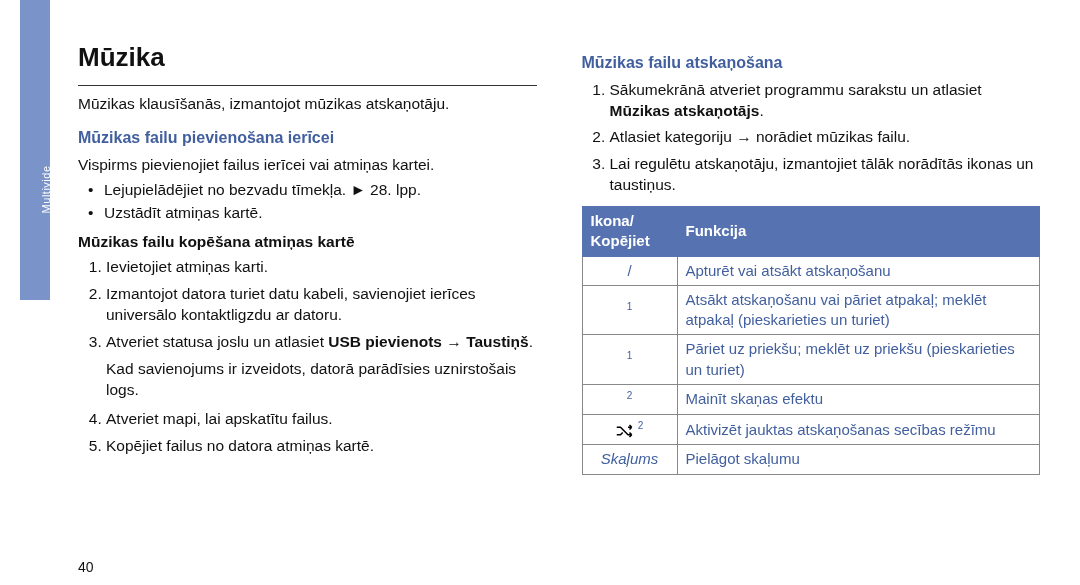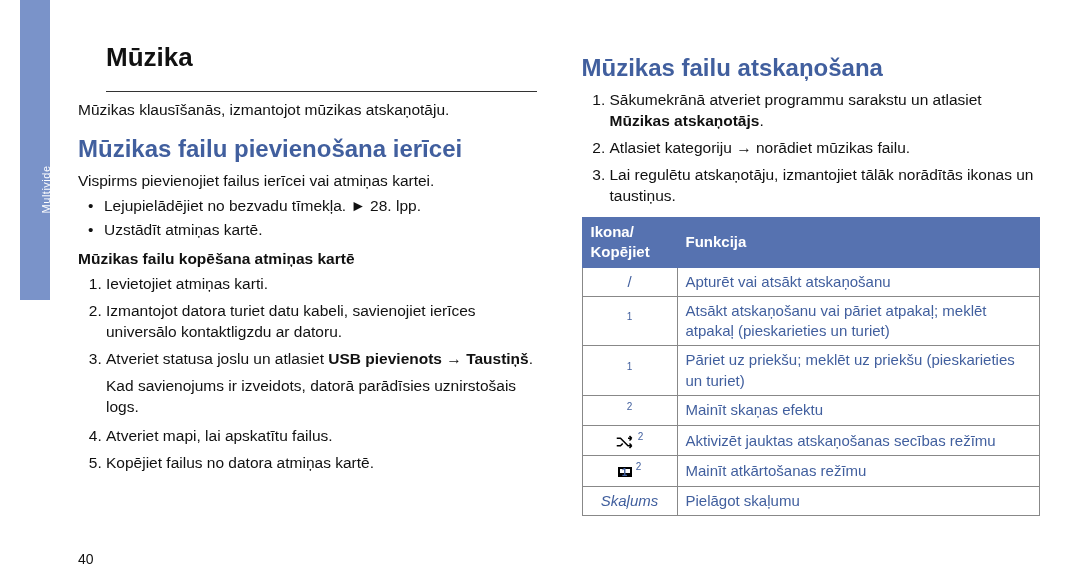--- a/index.html
+++ b/index.html
@@ -34,27 +34,26 @@
   .page {
     display: flex;
     gap: 45px;
     padding: 40px 40px 20px 78px;
   }
   .col { flex: 1; }
   h1 {
     font-size: 26px;
     font-weight: bold;
     border-bottom: 1px solid #333;
-    padding-bottom: 16px;
+    padding-bottom: 10px;
     margin-bottom: 8px;
-    margin-left: 28px;
   }
   h2 {
     color: #415f9e;
-    font-size: 24px;
+    font-size: 16px;
     font-weight: bold;
     margin: 12px 0 6px 0;
   }
   p { margin: 4px 0; }
   .intro { margin: 4px 0 8px 0; }
   .bullets { list-style: none; padding-left: 10px; margin: 4px 0 8px 0; }
   .bullets li { position: relative; padding-left: 16px; margin: 3px 0; }
   .bullets li::before { content: "•"; position: absolute; left: 0; }
   .sub-h { font-weight: bold; margin: 8px 0 4px 0; }
   ol { list-style: decimal; padding-left: 28px; margin: 4px 0; }
@@ -81,21 +80,21 @@
     color: #415f9e;
     vertical-align: middle;
   }
   .table td.key {
     text-align: center;
     width: 95px;
   }
   .page-num {
     position: absolute;
     left: 78px;
-    bottom: 16px;
+    bottom: 8px;
     font-size: 14px;
   }
   .sup { font-size: 10px; vertical-align: super; }
   .shuffle-icon svg { width: 18px; height: 14px; vertical-align: middle; }
   .repeat-icon {
     display: inline-block;
     border: 2px solid #000;
     border-bottom: 4px solid #000;
     width: 14px; height: 10px;
     font-size: 10px; line-height: 8px;
@@ -176,26 +175,20 @@
         <td class="key">
           <span class="shuffle-icon">
             <svg viewBox="0 0 24 16">
                   <path d="M1 3h5l10 10h5m0-10l-3-3m3 3l-3 3M1 13h5l3-3m7-7h5m0 10l-3 3m3-3l-3-3" stroke="#000" stroke-width="2" fill="none"></path>
                 </svg>
           </span><span class="sup">2</span>
         </td>
         <td>Aktivizēt jauktas atskaņošanas secības režīmu</td>
       </tr>
       <tr>
-        <td class="key">
-          <span class="repeat-icon">1</span> <span class="sup">2</span>
-        </td>
-        <td>Mainīt atkārtošanas režīmu</td>
-      </tr>
-      <tr>
         <td class="key black-text">Skaļums</td>
         <td>Pielāgot skaļumu</td>
       </tr>
     </tbody>
       </table>
   </div>
 </div>
 
 <div class="page-num">40</div>
 

